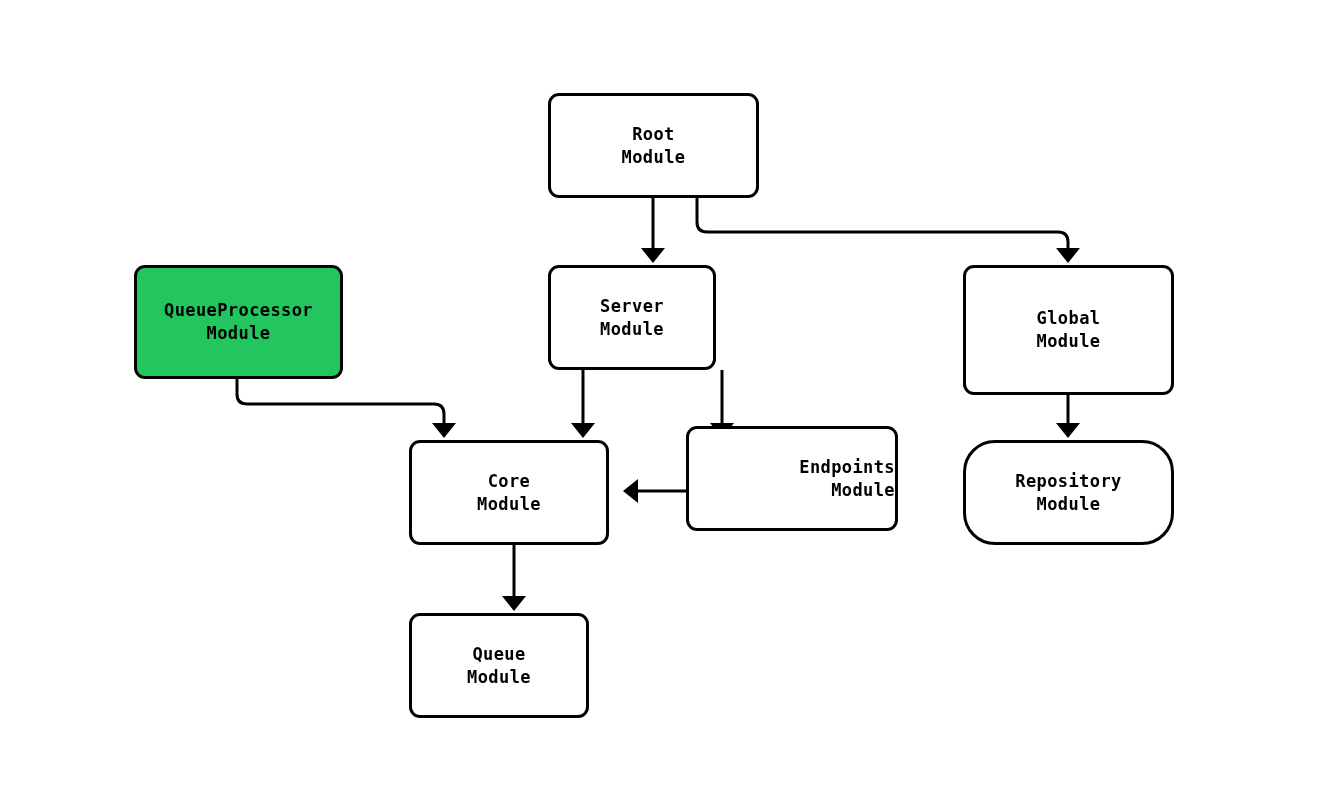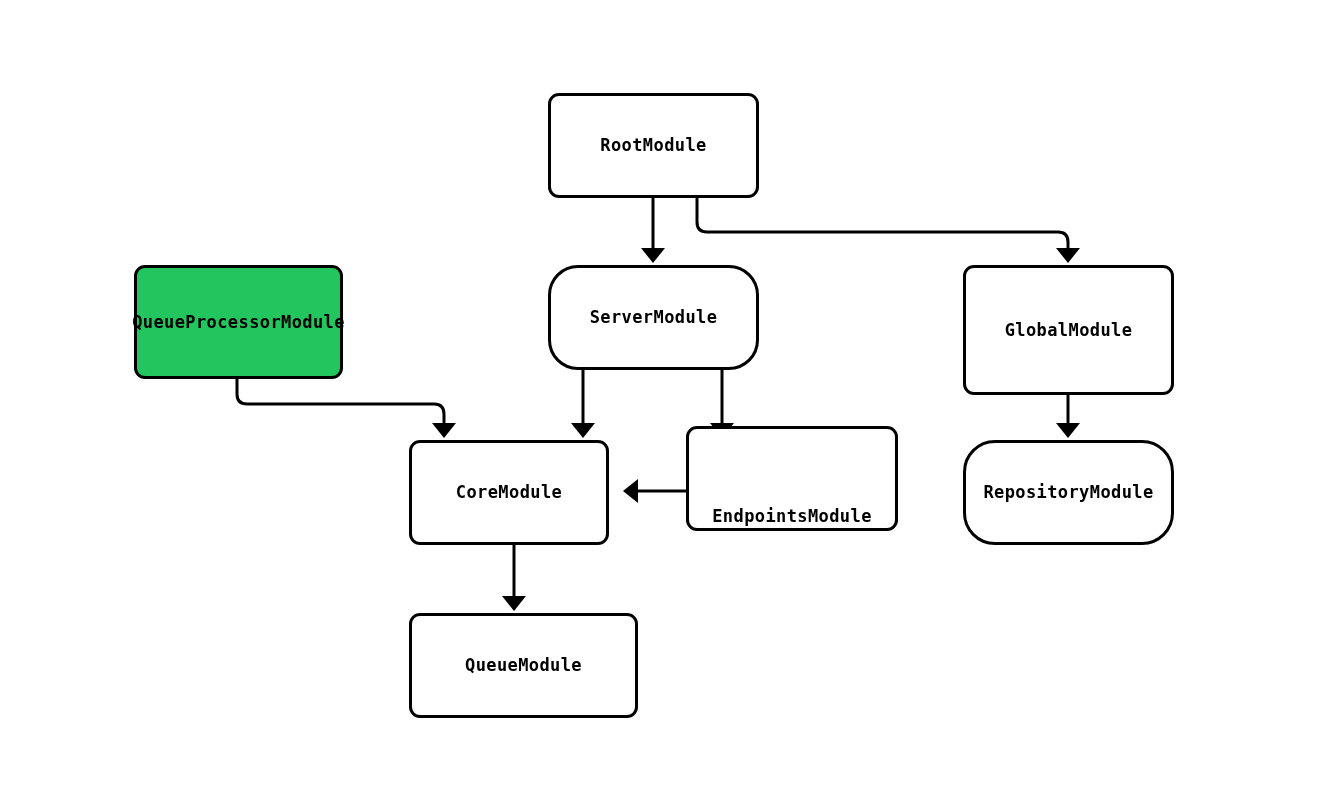--- a/index.html
+++ b/index.html
@@ -26,21 +26,21 @@
     width: 1337px;
     height: 809px;
   }
   .node {
     position: absolute;
     box-sizing: border-box;
     border: 3px solid #000000;
     border-radius: 11px;
     background: #ffffff;
     display: flex;
-    flex-direction: row;
+    flex-direction: column;
     align-items: center;
     justify-content: center;
     z-index: 2;
   }
   .node-line {
     color: #000000;
     font-size: 17px;
     line-height: 23px;
     font-weight: 700;
     letter-spacing: 0.4px;
@@ -87,37 +87,37 @@
       </g>
     </svg>
 <div class="node" style="left: 548px; top: 93px; width: 211px; height: 105px; border-color: rgb(0, 0, 0); background: rgb(255, 255, 255);">
       <div class="node-line">Root</div>
       <div class="node-line">Module</div>
     </div>
     <div class="node" style="left: 134px; top: 265px; width: 209px; height: 114px; border-color: rgb(0, 0, 0); background: #22c55e;">
       <div class="node-line">QueueProcessor</div>
       <div class="node-line">Module</div>
     </div>
-    <div class="node" style="left: 548px; top: 265px; width: 211px; height: 105px; border-color: rgb(0, 0, 0); background: rgb(255, 255, 255); border-radius: 30px;">
+    <div class="node" style="left: 548px; top: 265px; width: 168px; height: 105px; border-color: rgb(0, 0, 0); background: rgb(255, 255, 255);">
       <div class="node-line">Server</div>
       <div class="node-line">Module</div>
     </div>
     <div class="node" style="left: 963px; top: 265px; width: 211px; height: 130px; border-color: rgb(0, 0, 0); background: rgb(255, 255, 255);">
       <div class="node-line">Global</div>
       <div class="node-line">Module</div>
     </div>
     <div class="node" style="left: 409px; top: 440px; width: 200px; height: 105px; border-color: rgb(0, 0, 0); background: rgb(255, 255, 255);">
       <div class="node-line">Core</div>
       <div class="node-line">Module</div>
     </div>
     <div class="node" style="left: 686px; top: 426px; width: 212px; height: 105px; border-color: rgb(0, 0, 0); background: rgb(255, 255, 255); align-items: flex-end;">
       <div class="node-line">Endpoints</div>
       <div class="node-line">Module</div>
     </div>
     <div class="node" style="left: 963px; top: 440px; width: 211px; height: 105px; border-color: rgb(0, 0, 0); background: rgb(255, 255, 255); border-radius: 32px;">
       <div class="node-line">Repository</div>
       <div class="node-line">Module</div>
     </div>
-    <div class="node" style="left: 409px; top: 613px; width: 229px; height: 105px; border-color: rgb(0, 0, 0); background: rgb(255, 255, 255);">
+    <div class="node" style="left: 409px; top: 613px; width: 180px; height: 105px; border-color: rgb(0, 0, 0); background: rgb(255, 255, 255);">
       <div class="node-line">Queue</div>
       <div class="node-line">Module</div>
     </div>
   </div>
 
 </body></html>

